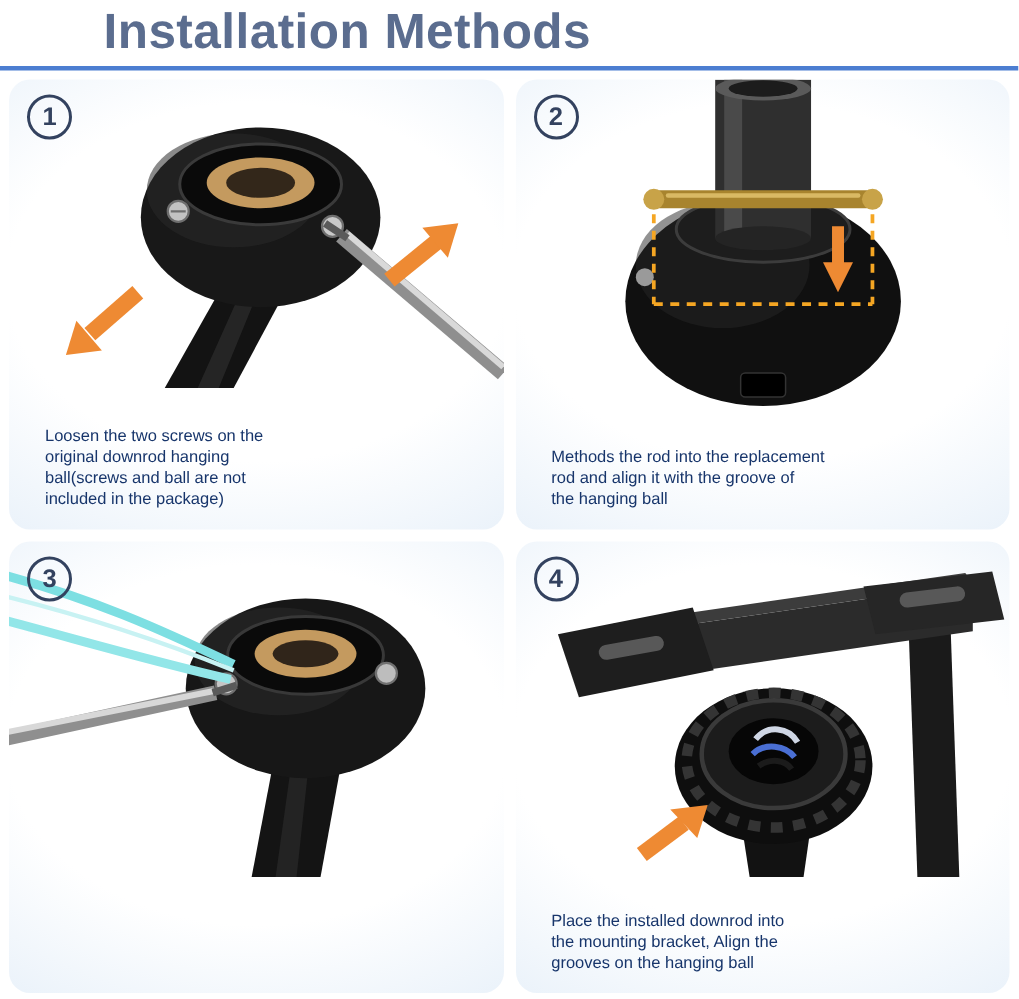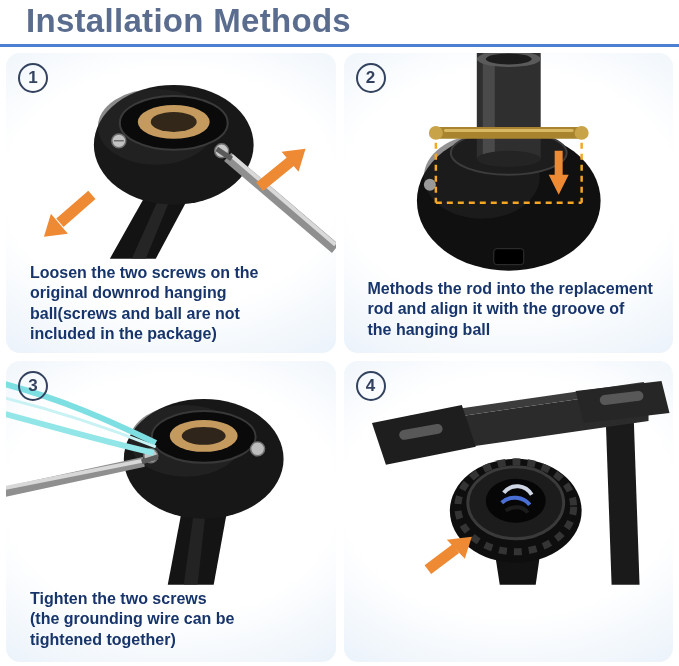--- a/index.html
+++ b/index.html
@@ -1,20 +1,20 @@
 <!DOCTYPE html>
 <html><head>
 <meta charset="utf-8">
 <style>
   html,body { margin:0; padding:0; }
   body {
     width:679px; height:666px; background:#ffffff; overflow:hidden;
     font-family:"Liberation Sans", sans-serif;
   }
-  .header { padding:2px 0 0 26px; }
+  .header { padding:2px 0 0 26px;margin-left:43px; }
   .title {
     margin:0; font-size:33px; font-weight:bold; color:#5b6d8f; letter-spacing:0.3px;
   }
   .title-underline { height:3px; background:#4c7ed1; margin-top:4px; }
   .grid {
     display:grid; grid-template-columns:1fr 1fr; grid-template-rows:300px 301px;
     gap:8px; padding:6px 6px 0 6px;
   }
   .panel {
     position:relative; border-radius:14px; overflow:hidden;
@@ -24,21 +24,21 @@
   .step-number {
     position:absolute; top:10px; left:12px; width:30px; height:30px; z-index:2;
     border:2px solid #33425f; border-radius:50%; box-sizing:border-box;
     display:flex; align-items:center; justify-content:center;
     font-size:17px; font-weight:bold; color:#33425f;
   }
   .photo { width:100%; }
   .photo svg { display:block; width:100%; height:auto; }
   .caption {
     margin:auto 0 0 0; padding:4px 8px 13px 24px;
-    font-size:16px; font-weight:bold; color:#17356b;
+    font-size:11px; font-weight:normal; color:#17356b;
     line-height:1.28; white-space:pre-line;
   }
 </style>
 </head>
 <body>
 
 <div class="header">
   <h1 class="title">Installation Methods</h1>
 </div>
 <div class="title-underline"></div>
@@ -154,23 +154,20 @@
           <path d="M148 92 C 95 80, 48 66, -5 52" stroke="#92e6e8" stroke-width="6" fill="none"></path>
           <path d="M150 86 C 100 66, 52 50, -5 36" stroke="#c8f2f3" stroke-width="3" fill="none"></path>
         </g>
         <g>
           <line x1="-5" y1="132" x2="138" y2="101" stroke="#8f8f8f" stroke-width="10"></line>
           <line x1="-5" y1="128" x2="136" y2="100" stroke="#d8d8d8" stroke-width="4"></line>
           <line x1="136" y1="101" x2="152" y2="96" stroke="#5a5a5a" stroke-width="5"></line>
         </g>
       </svg>
     </div>
-    <p class="caption">Tighten the two screws
-(the grounding wire can be
-tightened together)</p>
   </section>
 
   <section class="panel">
     <div class="step-number">
       <span>4</span>
     </div>
     <div class="photo">
       <svg viewBox="0 0 330 224" xmlns="http://www.w3.org/2000/svg">
         <g>
           <path d="M262 54 L290 52 L296 224 L268 224 Z" fill="#1a1a1a"></path>
@@ -194,15 +191,18 @@
           <path d="M160 132 C 168 122, 182 124, 188 134" stroke="#cfd6e4" stroke-width="4" fill="none"></path>
           <path d="M158 142 C 166 134, 180 136, 186 144" stroke="#4a6fd4" stroke-width="4" fill="none"></path>
           <path d="M162 150 C 170 144, 180 146, 184 152" stroke="#1b1b1b" stroke-width="4" fill="none"></path>
         </g>
         <g>
           <line x1="84" y1="209" x2="112" y2="188" stroke="#ee8a33" stroke-width="11"></line>
           <polygon points="128,176 121,198 103,179" fill="#ee8a33"></polygon>
         </g>
       </svg>
     </div>
+    <p class="caption">Place the installed downrod into
+the mounting bracket, Align the
+grooves on the hanging ball</p>
   </section>
 
 </div>
 
 </body></html>

